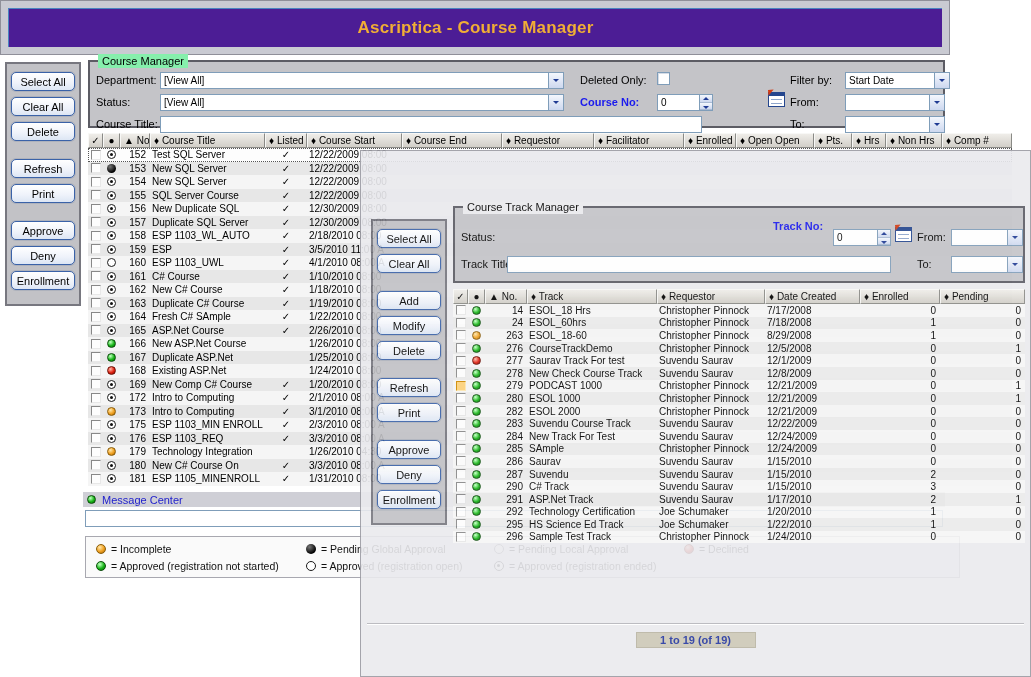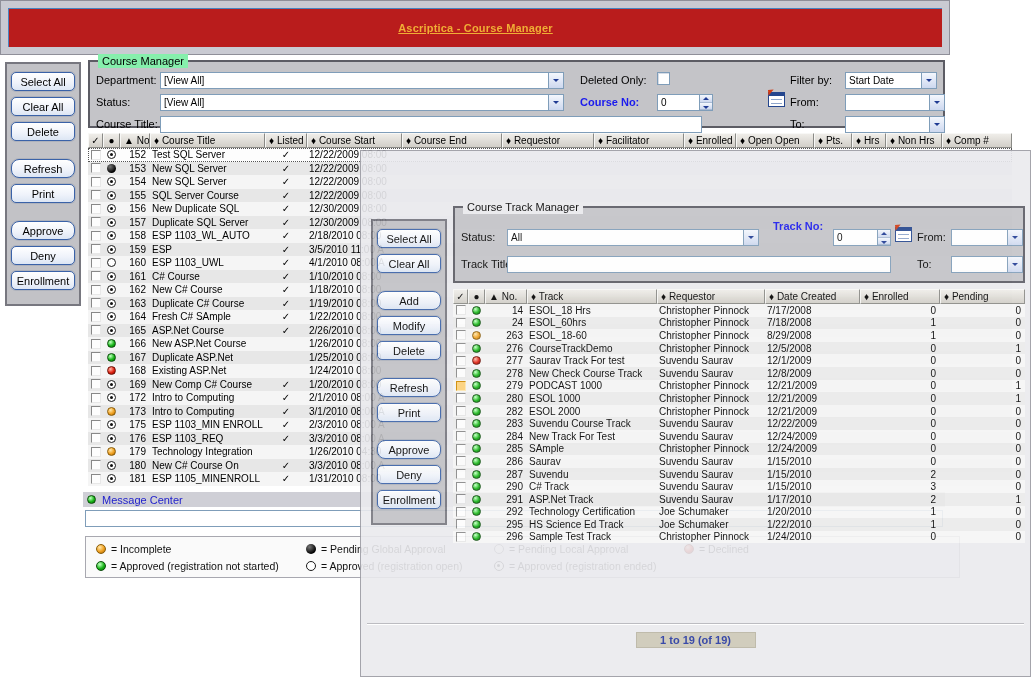--- a/index.html
+++ b/index.html
@@ -1,31 +1,31 @@
 <!DOCTYPE html>
 <html><head>
 <meta charset="utf-8">
 <style>
   * { margin:0; padding:0; box-sizing:border-box; }
   body { background:#fff; font-family:"Liberation Sans","DejaVu Sans",sans-serif; }
   .stage { position:relative; width:1031px; height:677px; background:#fff; overflow:hidden; }
 
   
   .banner { position:absolute; background:#c9cad2; border:1px solid #8f8f99; padding:7px; }
-  .banner-in { height:100%; background:#b91c1c; border-top:1px solid #4a84c0; border-left:1px solid #4a84c0;
+  .banner-in { height:100%; background:#4c1d95; border-top:1px solid #4a84c0; border-left:1px solid #4a84c0;
                display:flex; align-items:center; justify-content:center;
-               color:#f0ae35; font-weight:bold; font-size:11px; letter-spacing:.2px;text-decoration:underline; }
+               color:#f0ae35; font-weight:bold; font-size:17px; letter-spacing:.2px; }
 
   
   .btn-panel { position:absolute; width:76px; background:#c2c2c6; border:2px solid #77777f;
                padding:8px 0 8px 0; display:flex; flex-direction:column; align-items:center; }
   .btn { display:block; width:64px; height:19px; margin-bottom:6px; font-size:11px; color:#000;
          font-family:"Liberation Sans",sans-serif; background:linear-gradient(#ffffff,#eef2fa 60%,#dde6f4);
          border:1px solid #3a62a8; border-radius:5px; box-shadow:0 0 0 1px #aeb2bc; cursor:pointer; }
-  .btn.gap { margin-top:12px;border-radius:8px; }
+  .btn.gap { margin-top:12px; }
 
   
   .fieldset { position:absolute; background:#c4c4c8; border:2px solid #5c5c64; }
   .fs-label { position:absolute; top:-8px; left:8px; font-size:11px; color:#000; padding:0 4px; line-height:14px; }
   .fs-back .fs-label { background:#86efac; }
   .fs-front .fs-label { background:#eaeaee; }
   .lbl { position:absolute; font-size:11px; color:#000; white-space:nowrap; }
   .lbl.blue { color:#1a1aee; font-weight:bold; }
 
   .dd, .txt { position:absolute; height:17px; background:#fff; border:1px solid #7f9db9;
@@ -182,21 +182,21 @@
         <input value="0" style="">
         <div class="spin-btns">
           <div class="sb up"></div>
           <div class="sb dn"></div>
         </div>
       </div>
 
       <span class="cal" style="left:678px;top:30px;"></span>
 
       <span class="lbl" style="left:700px;top:12px;">Filter by:</span>
-      <div class="dd" style="left:755px;top:10px;width:92px;">
+      <div class="dd" style="left:755px;top:10px;width:105px;">
         <span>Start Date</span>
         <span class="arrow"></span>
       </div>
 
       <span class="lbl" style="left:700px;top:34px;">From:</span>
       <div class="dd" style="left:755px;top:32px;width:100px;">
         <span></span>
         <span class="arrow"></span>
       </div>
 
@@ -866,24 +866,20 @@
         <button class="btn">Deny</button>
 
         <button class="btn">Enrollment</button>
 
     </div>
 
     <div class="fieldset fs-front" style="left:92px;top:55px;width:572px;height:77px;">
       <span class="fs-label">Course Track Manager</span>
 
       <span class="lbl" style="left:6px;top:23px;">Status:</span>
-      <div class="dd" style="left:52px;top:21px;width:252px;">
-        <span>All</span>
-        <span class="arrow"></span>
-      </div>
 
       <span class="lbl blue" style="left:318px;top:12px;">Track No:</span>
       <div class="spin" style="left:378px;top:21px;width:58px;">
         <input value="0" style="">
         <div class="spin-btns">
           <div class="sb up"></div>
           <div class="sb dn"></div>
         </div>
       </div>
 

